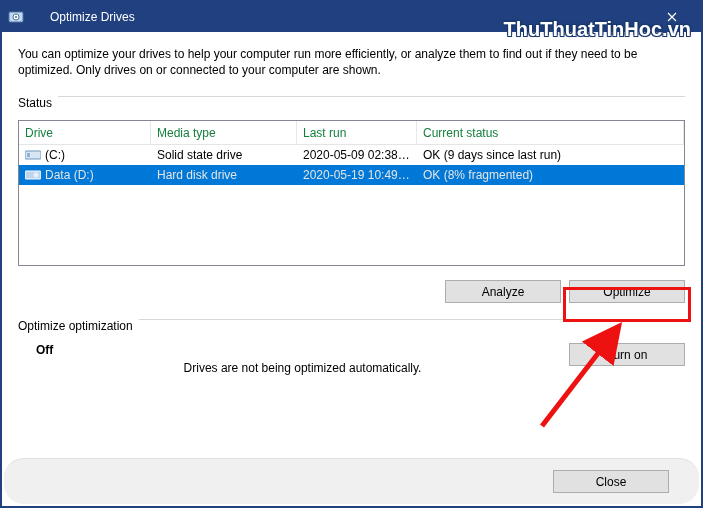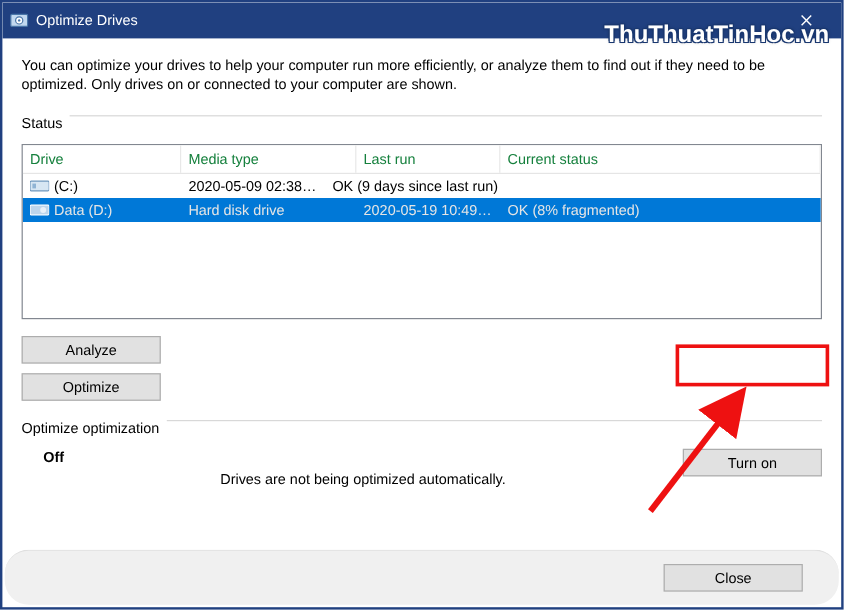--- a/index.html
+++ b/index.html
@@ -20,21 +20,21 @@
     display: flex;
     align-items: center;
     padding: 0 6px;
     position: relative;
   }
   .titlebar .app-icon {
     width: 16px; height: 16px;
     margin-right: 6px;
     display: flex; align-items: center; justify-content: center;
   }
-  .titlebar .title { font-size: 12px; }
+  .titlebar .title { font-size: 12px; margin-left: 20px; }
   .titlebar .win-btn {
     position: absolute;
     right: 6px; top: 0; height: 30px; width: 46px;
     display: flex; align-items: center; justify-content: center;
     color: #fff; font-size: 14px;
   }
   .watermark {
     position: absolute;
     right: 10px; top: 16px;
     color: #fff;
@@ -106,21 +106,20 @@
     color: #e5e5e5;
   }
   .drive-cell { display: flex; align-items: center; gap: 4px; }
   .disk-icon { width: 16px; height: 12px; display:inline-block; }
   .btn-row {
     display: flex;
     justify-content: flex-end;
     gap: 8px;
     margin-top: 14px;
     margin-bottom: 16px;
-    flex-direction: column;
   }
   .btn {
     width: 116px;
     height: 23px;
     background: #e1e1e1;
     border: 1px solid #adadad;
     font-family: inherit;
     font-size: 12px;
     cursor: pointer;
     display: flex; align-items: center; justify-content: center;
@@ -194,20 +193,21 @@
         <span class="drive-cell">
           <span class="disk-icon">
             <svg viewBox="0 0 16 12" width="16" height="12">
               <rect x="0" y="2" width="16" height="8" rx="1" fill="#d7e6f3" stroke="#6f97bd" stroke-width="1"></rect>
               <rect x="2" y="4" width="3" height="4" fill="#8fb3d4"></rect>
             </svg>
           </span>
           <span>(C:)</span>
         </span>
       </div>
+      <div class="td col-media">Solid state drive</div>
       <div class="td col-last">2020-05-09 02:38 C...</div>
       <div class="td col-status">OK (9 days since last run)</div>
     </div>
 
     <div class="trow sel">
       <div class="td col-drive">
         <span class="drive-cell">
           <span class="disk-icon">
             <svg viewBox="0 0 16 12" width="16" height="12">
               <rect x="0" y="2" width="16" height="8" rx="1" fill="#bcd5ec" stroke="#fff" stroke-width="1"></rect>

